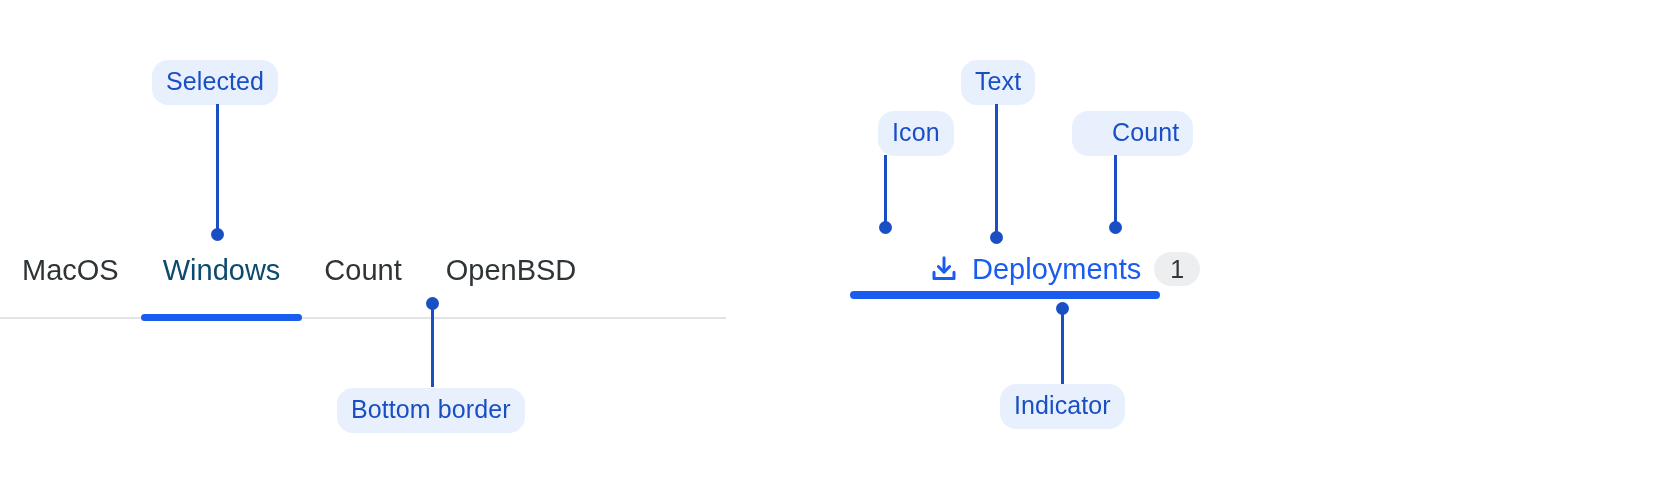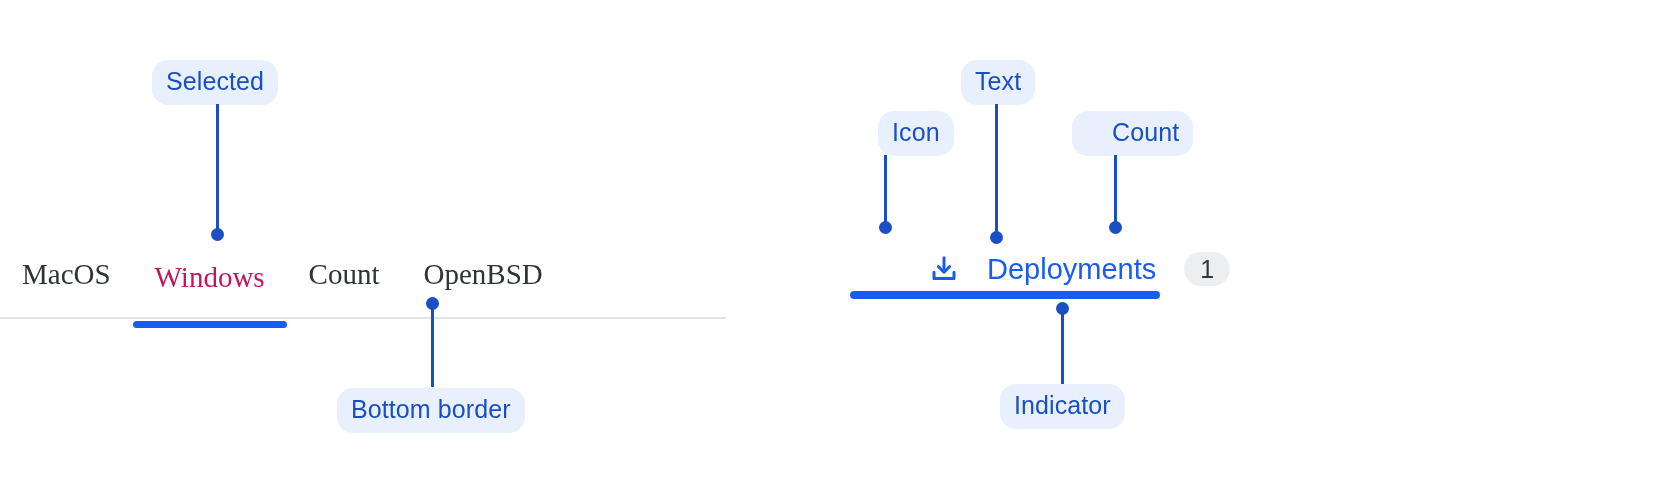--- a/index.html
+++ b/index.html
@@ -34,51 +34,50 @@
     position:absolute;
     width:13px; height:13px;
     border-radius:50%;
     background:#1a4fc4;
   }
 
   
   .tabbar {
     position:absolute;
     display:flex;
-    align-items:center;
-    font-family:Liberation Serif, serif;
+    align-items:flex-start;
   }
   .tabbar-rule {
     position:absolute;
     height:2px;
     background:#e2e4e8;
   }
   .tab {
     position:relative;
     font-size:29px;
     color:#2f3437;
     padding:0 22px;
     line-height:1;
     white-space:nowrap;
     cursor:pointer;
   }
-  .tab.selected { color:#be185d;margin-top:7px; }
+  .tab.selected { color:#0c4a6e; }
   .tab-underline {
     position:absolute;
     height:7px;
     border-radius:4px;
     background:#1a5cf0;
   }
 
   
   .tab2 {
     position:absolute;
     display:flex;
     align-items:center;
-    gap:28px;
+    gap:13px;
     cursor:pointer;
   }
   .tab2-icon {
     width:30px; height:30px;
     display:block;
     flex:none;
   }
   .tab2-label {
     font-size:29px;
     color:#1a5cf0;

